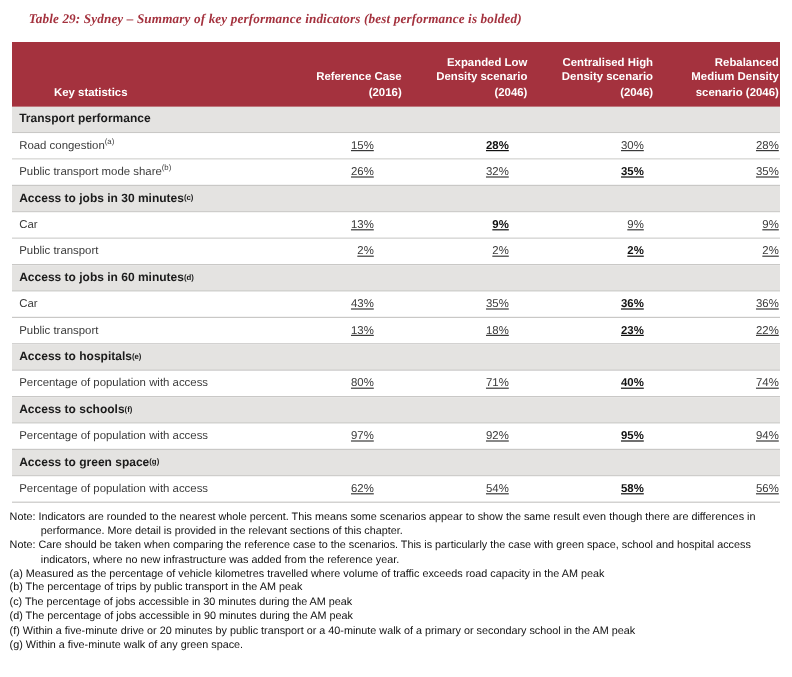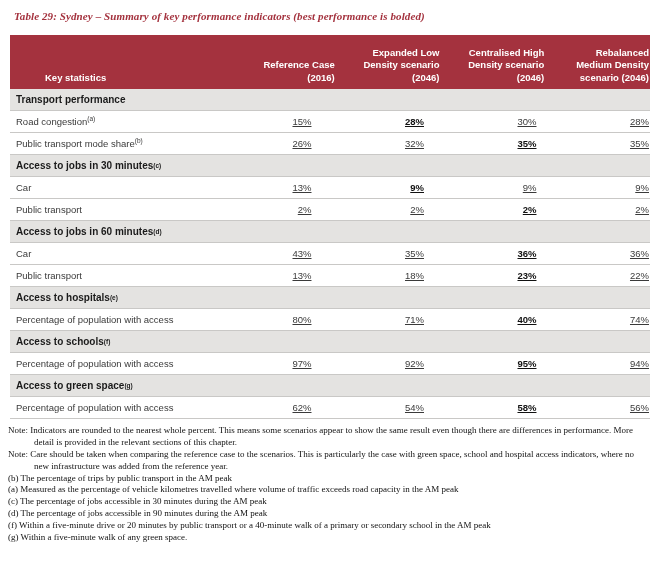--- a/index.html
+++ b/index.html
@@ -6,21 +6,21 @@
   html, body { width: 660px; height: 564px; background: #ffffff; overflow: hidden; }
   body { font-family: "Liberation Sans", sans-serif; }
   .page { padding: 8px 10px 0 8px; }
 
   .title {
     font-family: "Liberation Serif", serif;
     font-style: italic;
     font-weight: bold;
     font-size: 11px;
     color: var(--accent, #A4323E);
-    margin: 2px 0 13px 6px;
+    margin: 2px 0 13px 16px;
     letter-spacing: 0.1px;
   }
 
   .table { width: 640px; margin-left: 2px; }
 
   .thead {
     display: flex;
     background: var(--accent, #A4323E);
     color: #ffffff;
     height: 54px;
@@ -51,21 +51,21 @@
     color: #1b1b1b;
     padding-left: 6px;
   }
   .td.label { width: 190px; padding-left: 6px; font-size: 9.5px; color: #3a3a3a; }
   .td.val { flex: 1 1 0; text-align: right; font-size: 9.5px; color: #3a3a3a; padding-right: 1px; text-decoration: underline; }
   .td.val.best { font-weight: bold; color: #111111; }
   sup { font-size: 6.5px; vertical-align: super; line-height: 0; }
 
   .notes {
     margin: 6px 0 12px 0;
-    font-family: Liberation Serif, serif;
+    font-family: Liberation Sans, sans-serif;
     font-size: 9px;
     color: #111111;
   }
   .note-line {
     padding-left: 26px;
     text-indent: -26px;
     line-height: 1.32;
   }
 </style>
 </head>
@@ -183,21 +183,21 @@
       <div class="td val">54%</div>
       <div class="td val best">58%</div>
       <div class="td val">56%</div>
     </div>
 
   </div>
 
   <div class="notes">
     <div class="note-line">Note: Indicators are rounded to the nearest whole percent. This means some scenarios appear to show the same result even though there are differences in performance. More detail is provided in the relevant sections of this chapter.</div>
     <div class="note-line">Note: Care should be taken when comparing the reference case to the scenarios. This is particularly the case with green space, school and hospital access indicators, where no new infrastructure was added from the reference year.</div>
+    <div class="note-line">(a) Measured as the percentage of vehicle kilometres travelled where volume of traffic exceeds road capacity in the AM peak</div>
     <div class="note-line">(b) The percentage of trips by public transport in the AM peak</div>
-    <div class="note-line">(a) Measured as the percentage of vehicle kilometres travelled where volume of traffic exceeds road capacity in the AM peak</div>
     <div class="note-line">(c) The percentage of jobs accessible in 30 minutes during the AM peak</div>
     <div class="note-line">(d) The percentage of jobs accessible in 90 minutes during the AM peak</div>
     <div class="note-line">(f) Within a five-minute drive or 20 minutes by public transport or a 40-minute walk of a primary or secondary school in the AM peak</div>
     <div class="note-line">(g) Within a five-minute walk of any green space.</div>
   </div>
 
 </div>
 
 </body></html>

